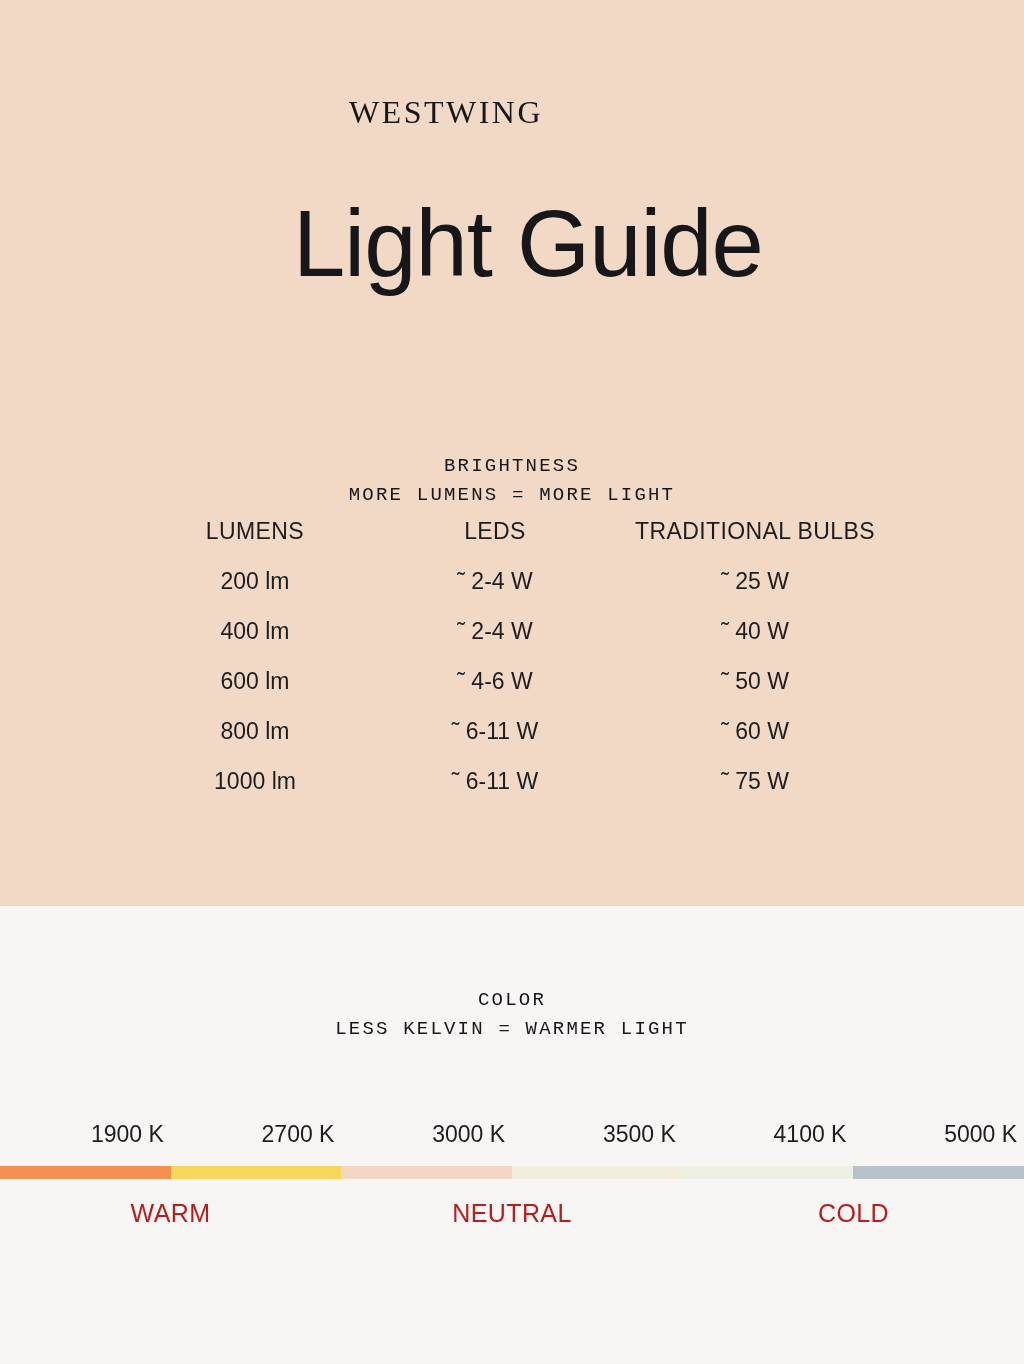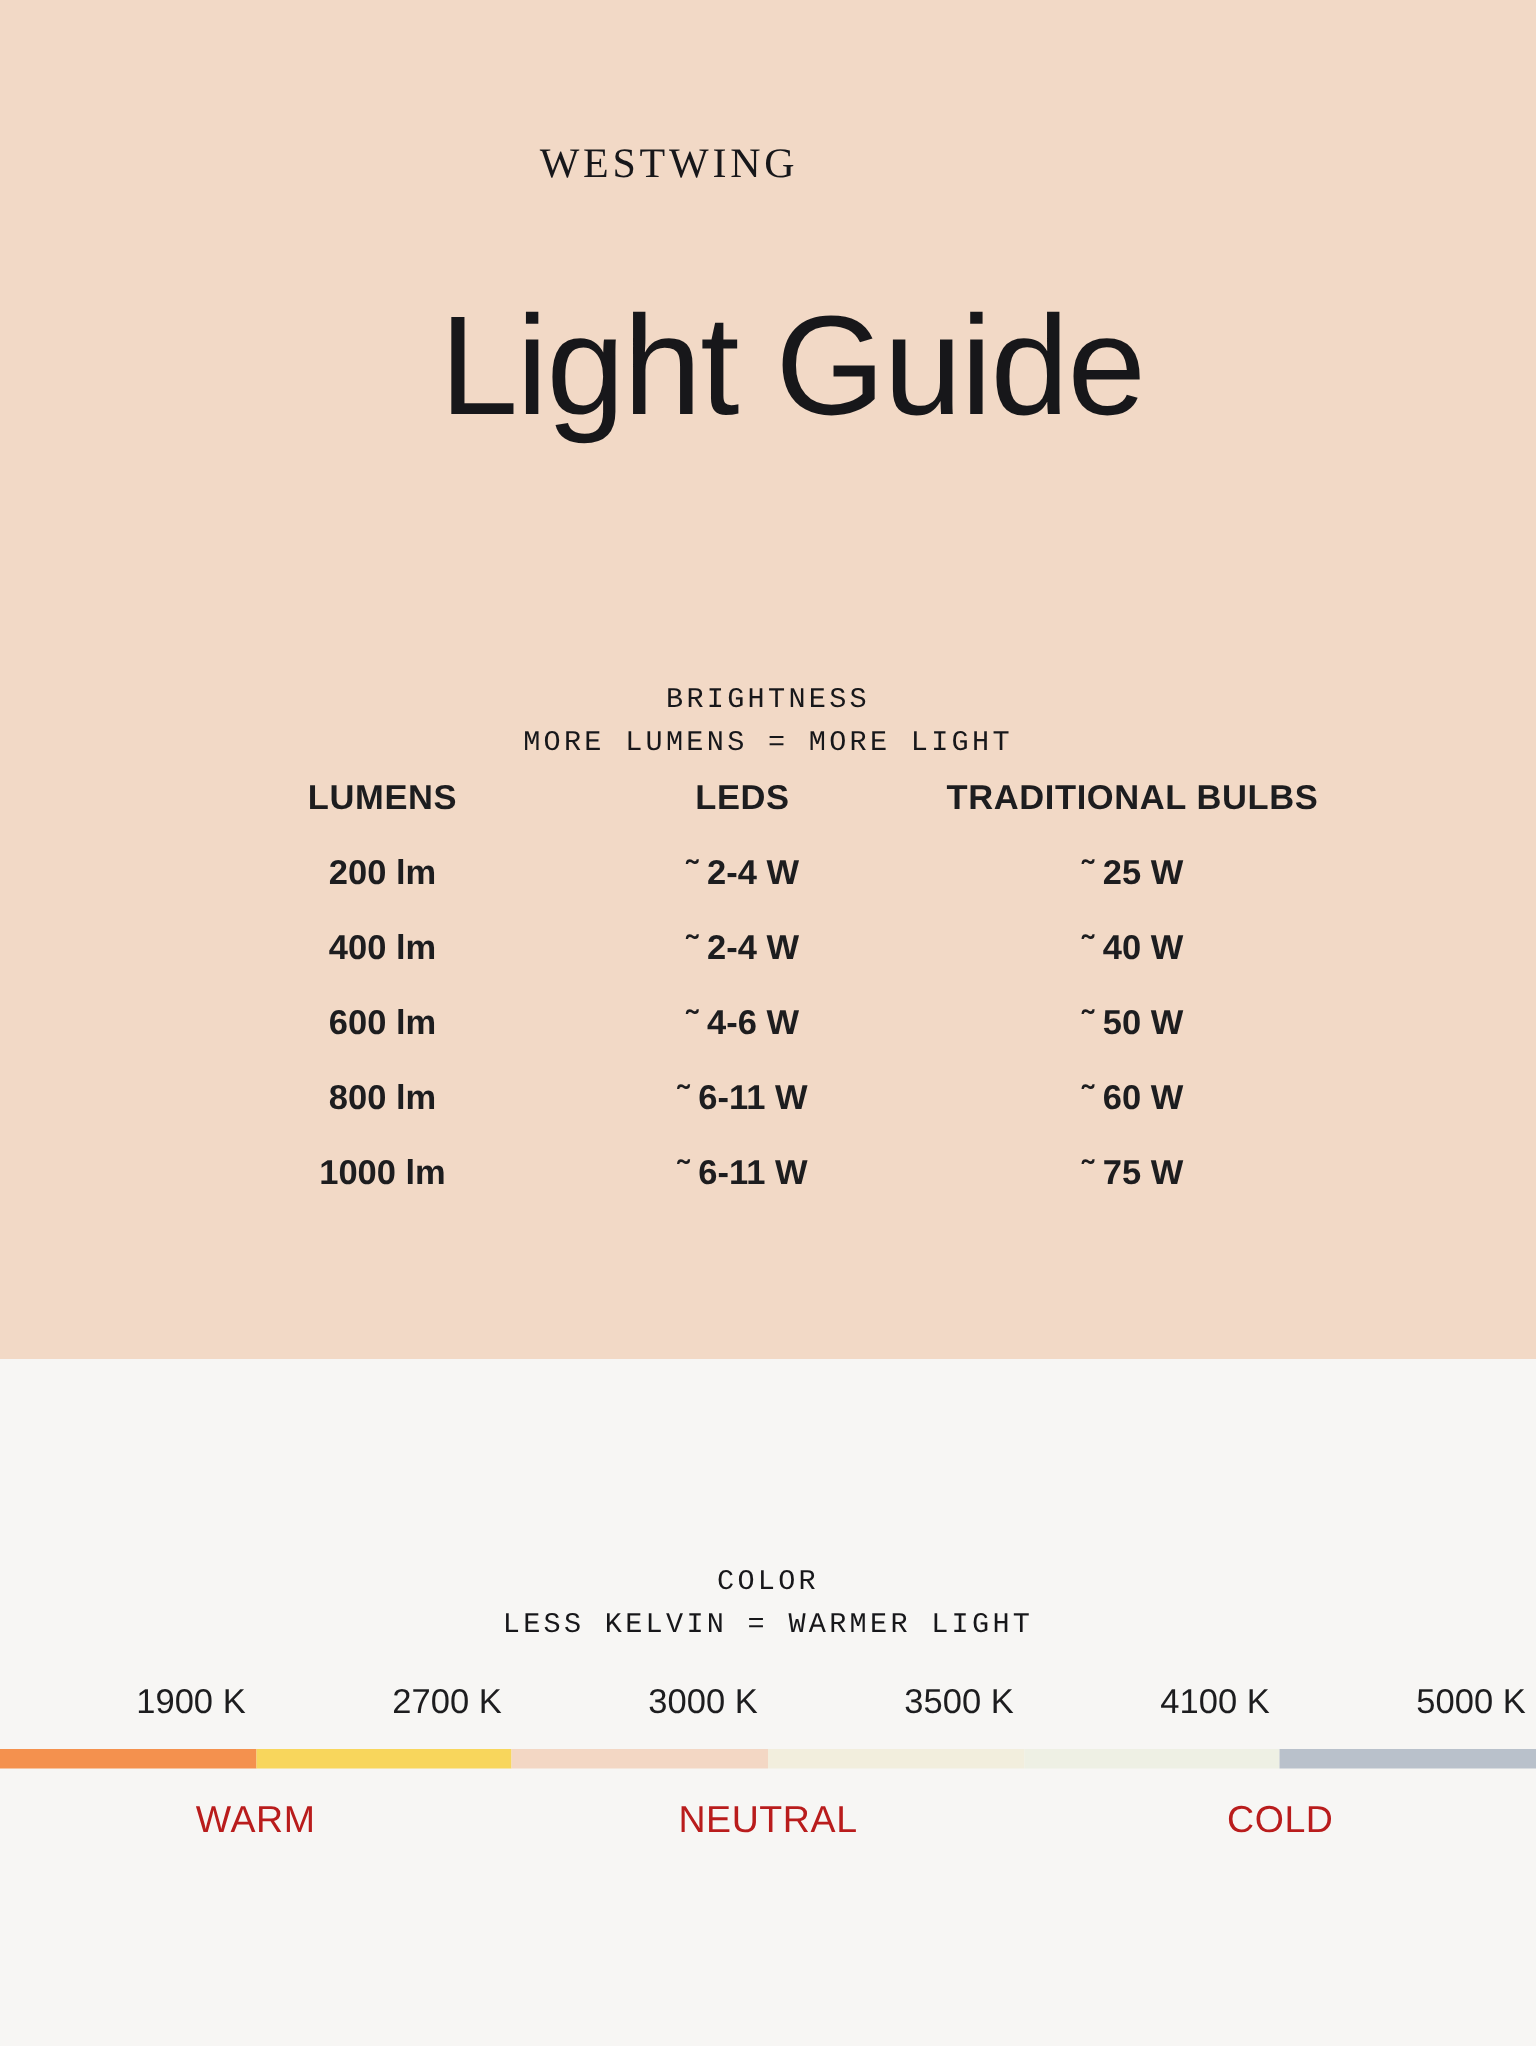--- a/index.html
+++ b/index.html
@@ -30,21 +30,21 @@
     background: #f2d9c6;
   }
 
   .brand {
     position: absolute;
     top: 94px;
     left: 0;
     width: 892px;
     text-align: center;
     font-family: "Liberation Serif", serif;
-    font-size: 28px;
+    font-size: 32px;
     letter-spacing: 2.5px;
     font-weight: 400;
     color: #17171a;
   }
 
   .title {
     position: absolute;
     top: 195px;
     left: 0;
     width: 1024px;
@@ -73,21 +73,20 @@
   
   .table {
     position: absolute;
     top: 518px;
     left: 120px;
     width: 790px;
   }
   .table-row {
     display: flex;
     align-items: baseline;
-    font-weight: bold;
   }
   .table-head .cell {
     font-size: 25px;
     letter-spacing: 0.4px;
     padding-bottom: 22px;
     color: #17171a;
   }
   .table-row .cell {
     font-size: 23px;
     color: #1d1d1f;
@@ -110,21 +109,21 @@
   .panel-bottom {
     position: absolute;
     left: 0;
     top: 906px;
     width: 1024px;
     height: 458px;
     background: #f7f6f4;
   }
   .caption-color {
     position: absolute;
-    top: 1040px;
+    top: 986px;
     left: 0;
   }
 
   .kelvin-labels {
     position: absolute;
     top: 1121px;
     left: 0;
     width: 1024px;
     display: flex;
     padding-left: 42px;

